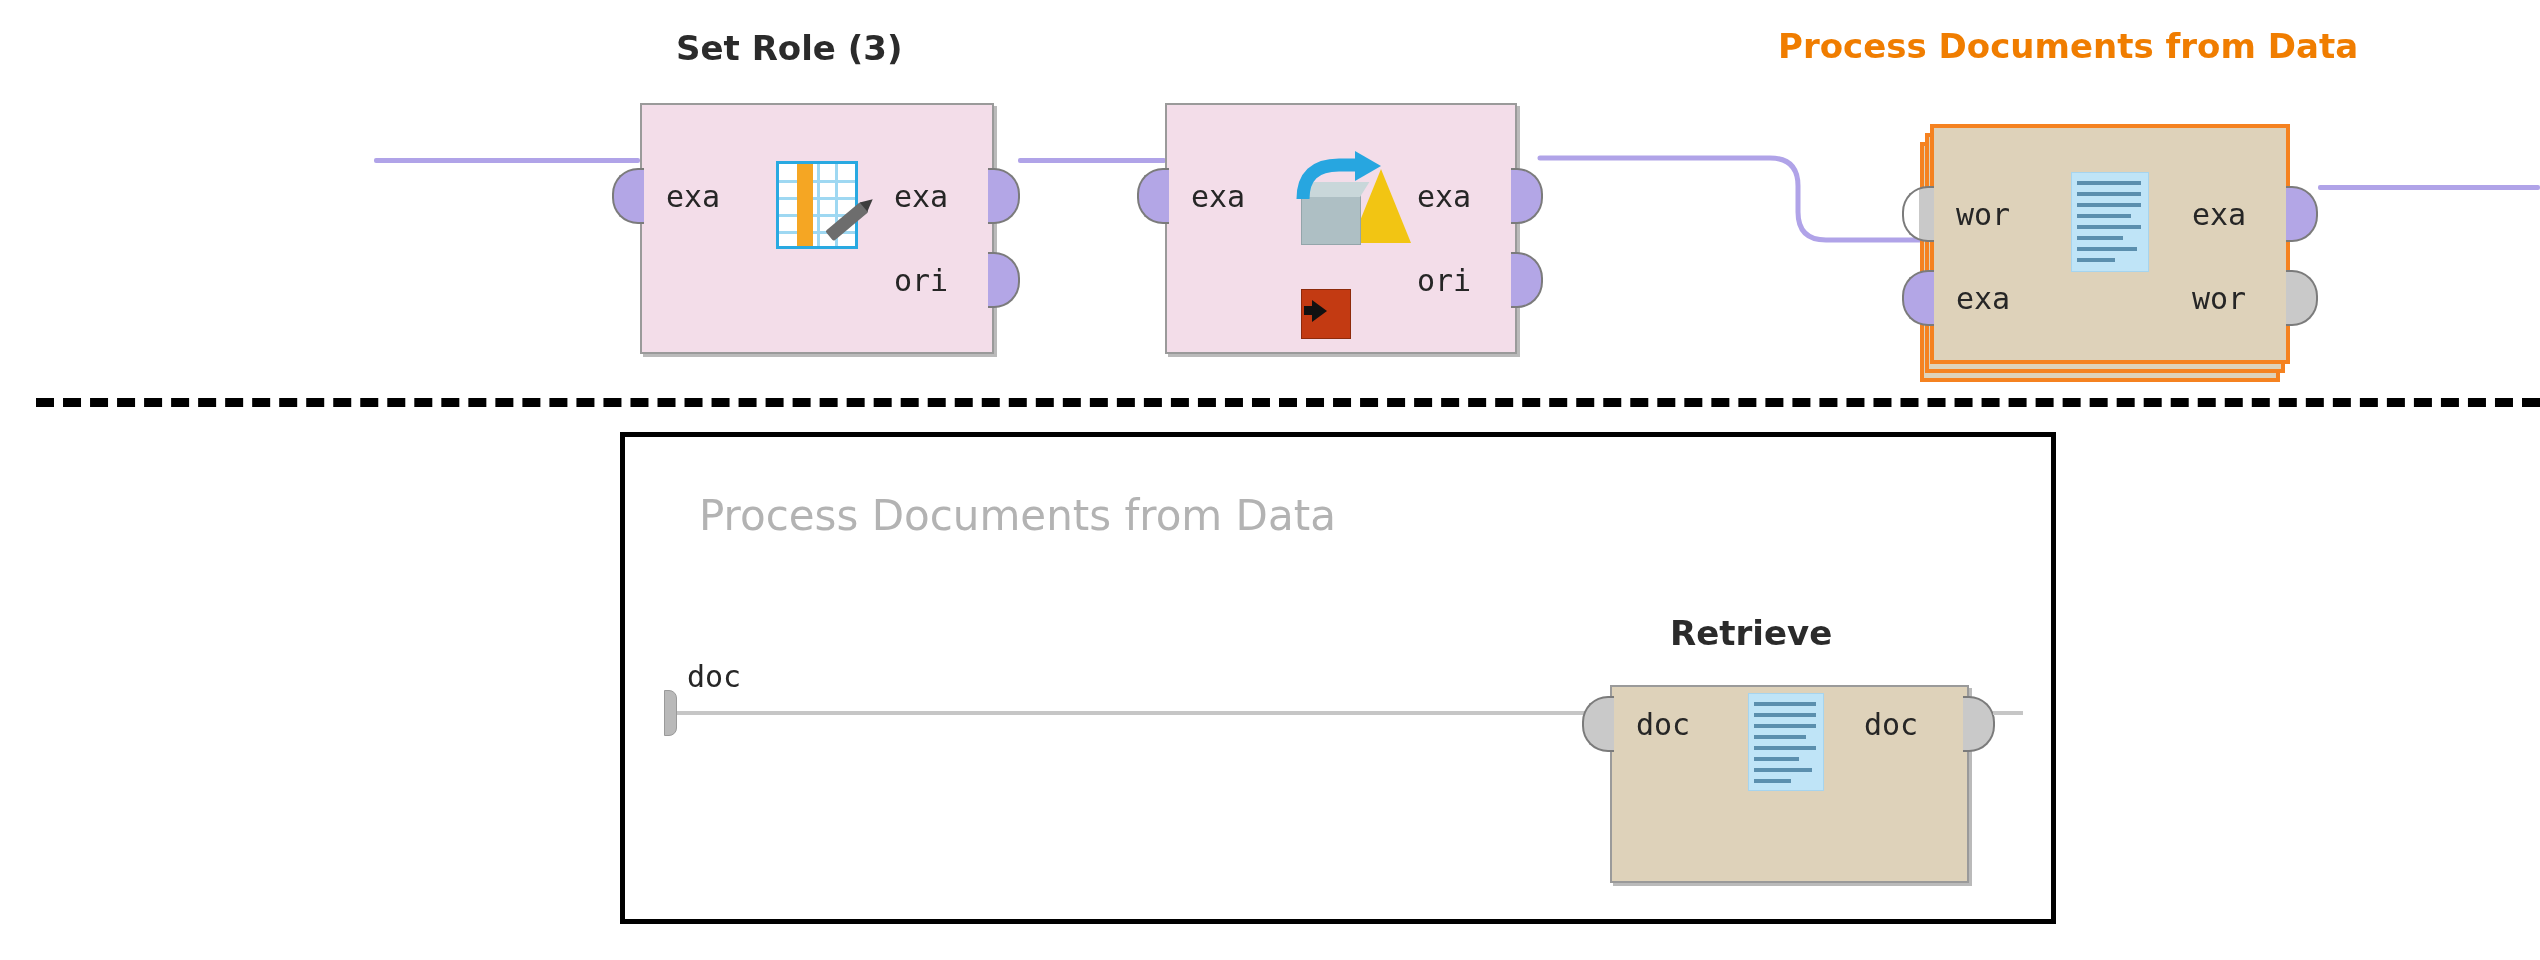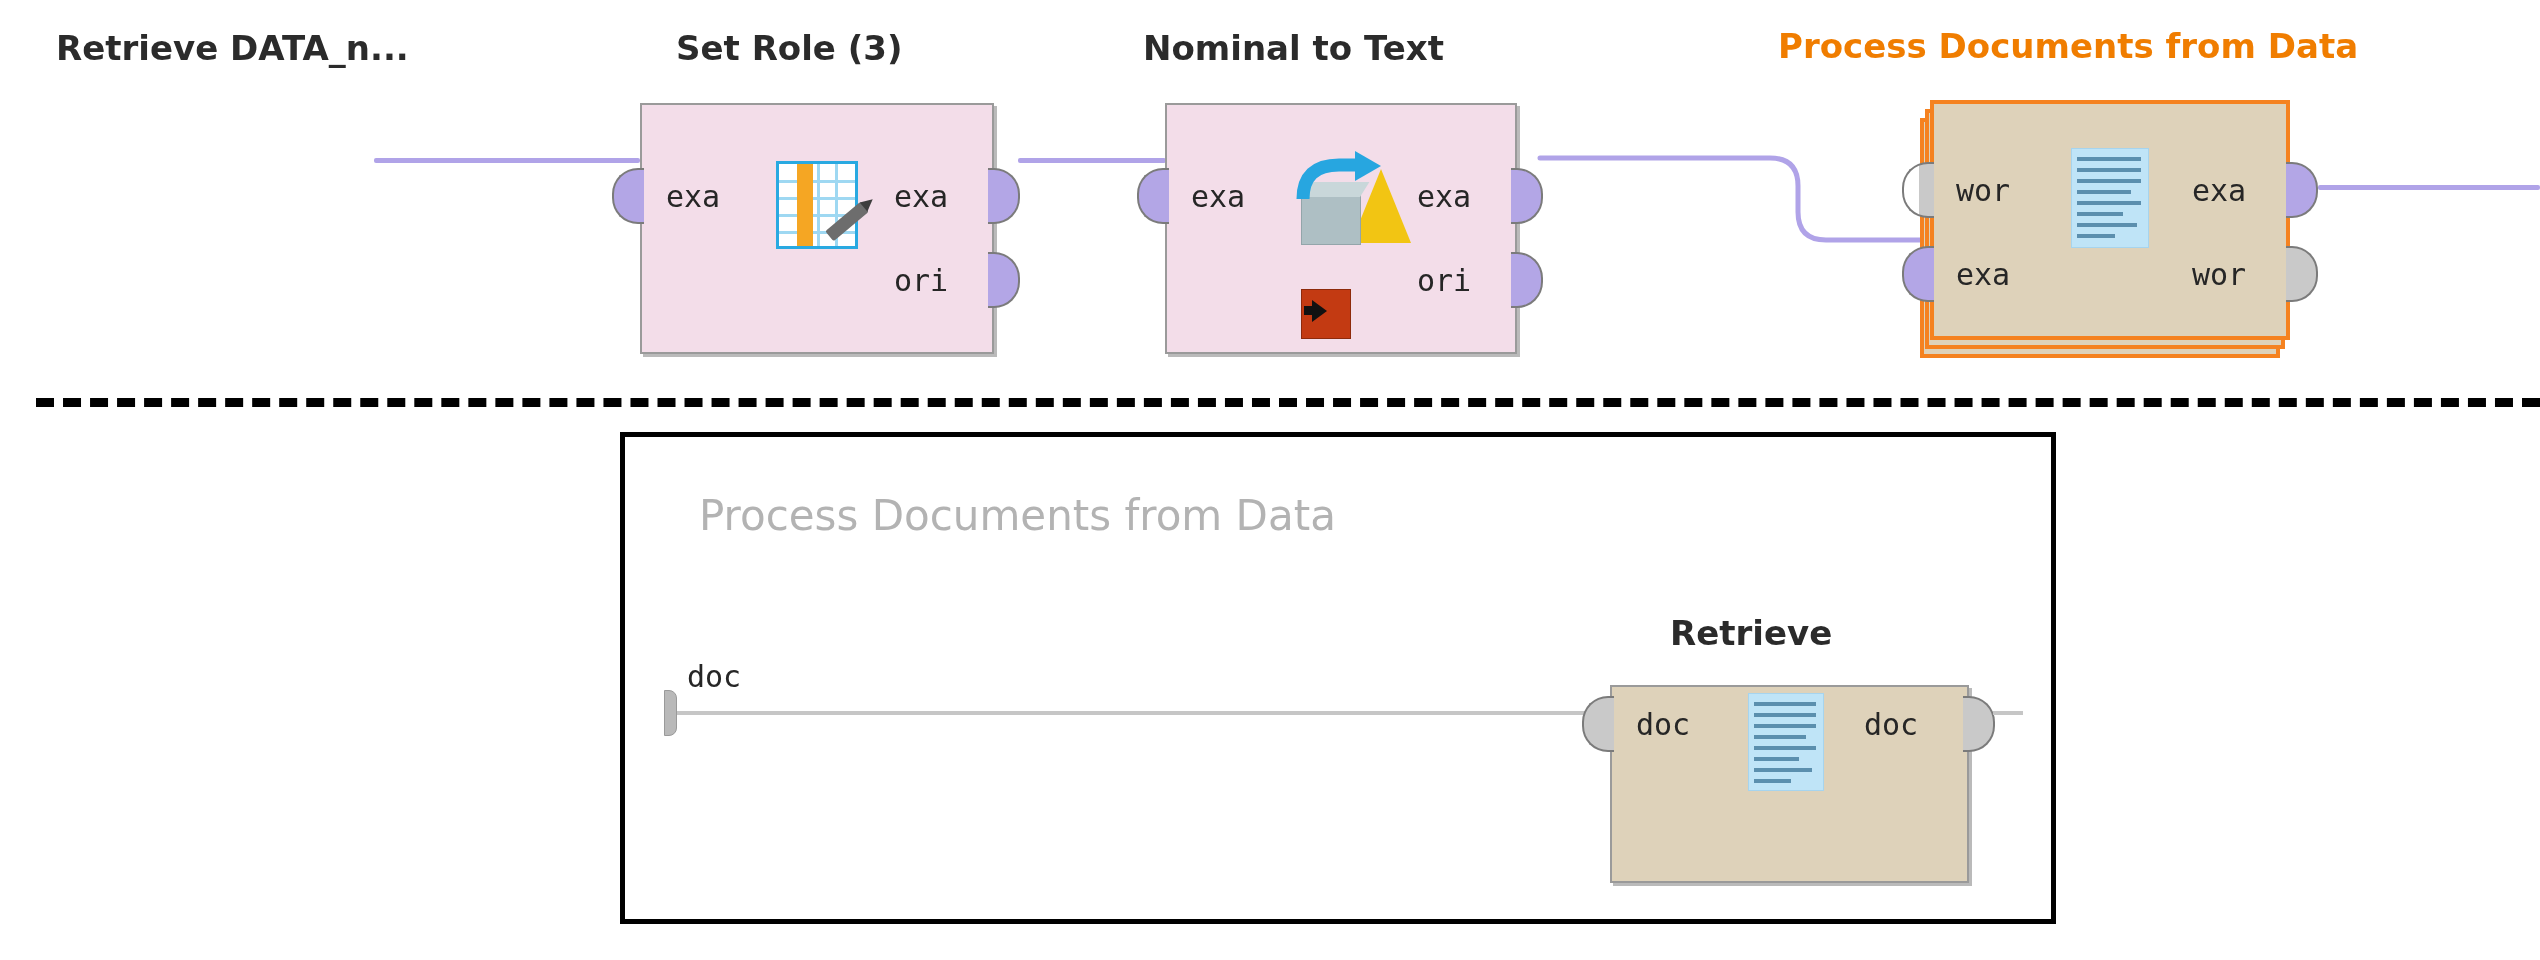--- a/index.html
+++ b/index.html
@@ -24,21 +24,21 @@
   .op-box{
     position:absolute;left:0;top:0;width:100%;height:100%;
     border:2px solid #9a9a9a;
     box-shadow:3px 3px 0 0 rgba(130,130,130,.55);
   }
   .op-box.lavender{background:#dcd9e9;}
   .op-box.pink{background:#f3dde9;}
   .op-box.tan{background:#ded2ba;}
 
   
-  .op-stack{position:absolute;box-sizing:border-box;}
+  .op-stack{position:absolute;box-sizing:border-box;margin-top:24px;}
   .op-stack .sheet{
     position:absolute;background:#ded2ba;border:4px solid #f58220;
     box-sizing:border-box;
   }
 
   
   .port{
     position:absolute;width:30px;height:52px;box-sizing:border-box;
   }
   .port .cap{
@@ -142,21 +142,20 @@
   }
 
   
   .retr-bar{position:absolute;height:17px;background:#1f9fd8;}
 </style>
 </head>
 <body>
 
 <div class="canvas">
 
-  <div class="op-title" style="left:56px;top:28px;">Retrieve DATA_n...</div>
 
 
   <div class="wire" style="left:374px;top:158px;width:266px;"></div>
 
   <div class="op-title" style="left:676px;top:28px;">Set Role (3)</div>
 
   <div class="op" style="left:640px;top:103px;width:350px;height:247px;">
     <div class="op-box pink"></div>
 
     <span class="port in" style="left:-28px;top:65px;">
@@ -184,21 +183,20 @@
     </span>
 
     <span class="port-label" style="left:254px;top:160px;">ori</span>
     <span class="port out" style="left:348px;top:149px;">
       <span class="cap"></span>
     </span>
   </div>
 
   <div class="wire" style="left:1018px;top:158px;width:148px;"></div>
 
-  <div class="op-title" style="left:1143px;top:28px;">Nominal to Text</div>
 
   <div class="op" style="left:1165px;top:103px;width:348px;height:247px;">
     <div class="op-box pink"></div>
 
     <span class="port in" style="left:-28px;top:65px;">
       <span class="cap"></span>
     </span>
     <span class="port-label" style="left:26px;top:76px;">exa</span>
 
     <span class="icon" style="left:130px;top:48px;width:120px;height:110px;">

